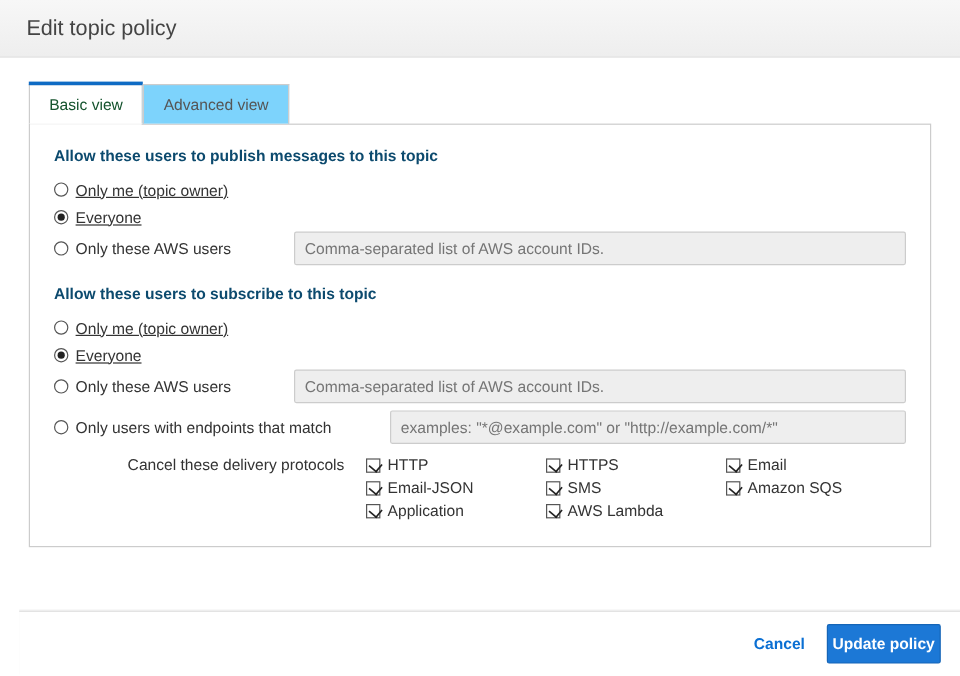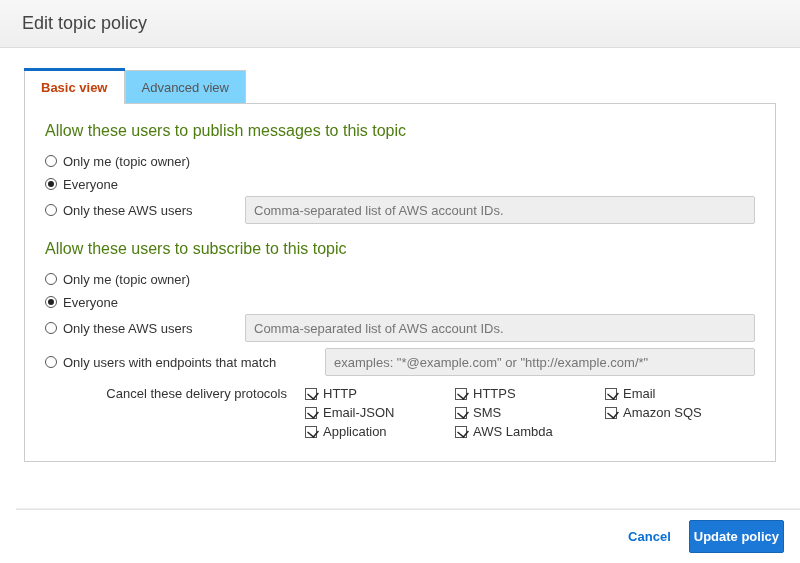--- a/index.html
+++ b/index.html
@@ -32,52 +32,53 @@
     border-bottom: none;
     padding: 9px 16px 8px 16px;
     font-size: 13px;
     color: #555;
     cursor: pointer;
     position: relative;
     background: #7dd3fc;
   }
   .tab.active {
     background: #fff;
-    color: #c2410c;
-    font-weight: 700;
+    color: #14532d;
+    font-weight: 400;
   }
   .tab.active::before {
     content: "";
     position: absolute;
     left: -1px; right: -1px; top: -3px;
     height: 3px;
     background: #0f6bc4;
   }
   .tab.active::after {
     content: "";
     position: absolute;
     left: 0; right: 0; bottom: -1px;
     height: 1px;
     background: #fff;
   }
   .panel {
     border: 1px solid #ccc;
     padding: 18px 20px 22px 20px;
   }
   .section-title {
-    font-weight: normal;
-    color: #4d7c0f;
+    font-weight: bold;
+    color: #0c4a6e;
     margin-bottom: 10px;
-    font-size: 16px;
+    font-size: 13px;
   }
   .radio-row {
     display: flex;
     align-items: center;
     min-height: 22px;
     margin-bottom: 1px;
+    text-decoration: underline;
   }
   .radio {
     flex: 0 0 auto;
     width: 12px; height: 12px;
     border: 1px solid #555;
     border-radius: 50%;
     display: inline-block;
     margin-right: 6px;
     position: relative;
     cursor: pointer;

